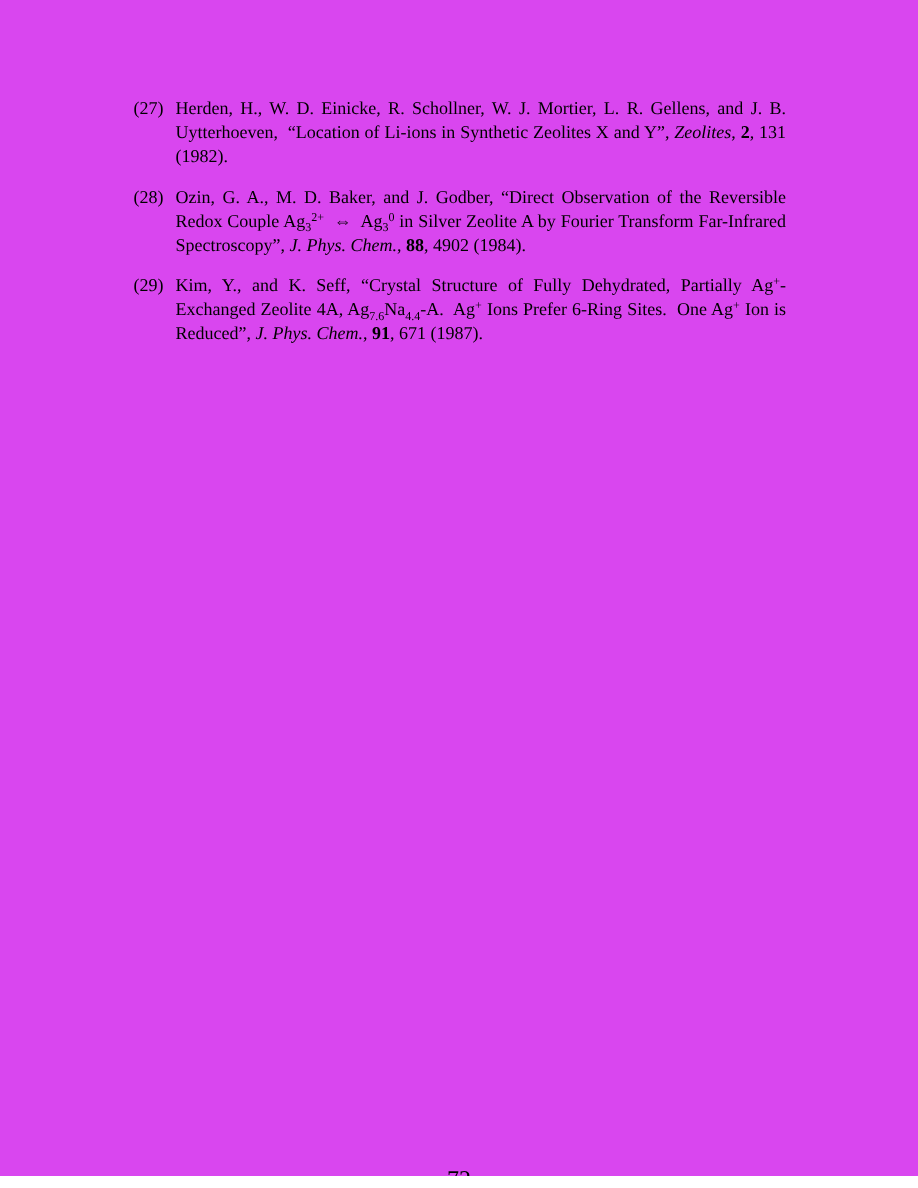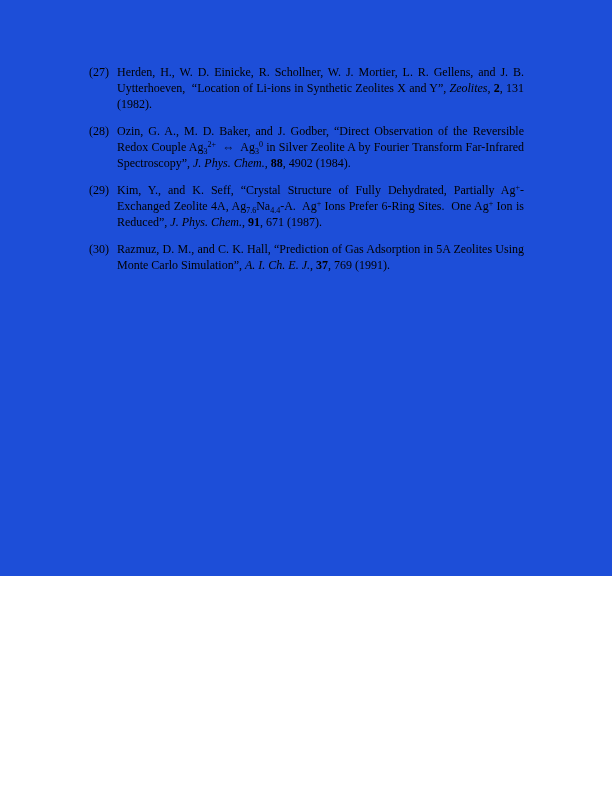--- a/index.html
+++ b/index.html
@@ -3,22 +3,22 @@
 <meta charset="utf-8">
 <style>
   html, body {
     margin: 0;
     padding: 0;
     background: #ffffff;
   }
   .page {
     position: relative;
     width: 612px;
-    height: 576px;
-    background: #1d4ed8;
+    height: 784px;
+    background: #d946ef;
     color: #000000;
     font-family: "Liberation Serif", "DejaVu Serif", serif;
     overflow: hidden;
   }
   .references {
     position: absolute;
     top: 64px;
     left: 89px;
     width: 435px;
   }
@@ -62,19 +62,18 @@
 <div class="page">
 
   <div class="references">
 
   <div class="ref"><span class="ref-label">(27)</span><span class="ref-text"><span>Herden, H., W. D. Einicke, R. Schollner, W. J. Mortier, L. R. Gellens, and J. B. Uytterhoeven,&nbsp; “Location of Li-ions in Synthetic Zeolites X and Y”, </span><i>Zeolites</i><span>, </span><b>2</b><span>, 131 (1982).</span></span></div>
 
   <div class="ref"><span class="ref-label">(28)</span><span class="ref-text"><span>Ozin, G. A., M. D. Baker, and J. Godber, “Direct Observation of the Reversible Redox Couple Ag</span><sub>3</sub><sup>2+</sup><span>&nbsp; ⇔&nbsp; Ag</span><sub>3</sub><sup>0</sup><span> in Silver Zeolite A by Fourier Transform Far-Infrared Spectroscopy”, </span><i>J. Phys. Chem.</i><span>, </span><b>88</b><span>, 4902 (1984).</span></span></div>
 
   <div class="ref"><span class="ref-label">(29)</span><span class="ref-text"><span>Kim, Y., and K. Seff, “Crystal Structure of Fully Dehydrated, Partially Ag</span><sup>+</sup><span>-Exchanged Zeolite 4A, Ag</span><sub>7.6</sub><span>Na</span><sub>4.4</sub><span>-A.&nbsp; Ag</span><sup>+</sup><span> Ions Prefer 6-Ring Sites.&nbsp; One Ag</span><sup>+</sup><span> Ion is Reduced”, </span><i>J. Phys. Chem.</i><span>, </span><b>91</b><span>, 671 (1987).</span></span></div>
 
-  <div class="ref"><span class="ref-label">(30)</span><span class="ref-text"><span>Razmuz, D. M., and C. K. Hall, “Prediction of Gas Adsorption in 5A Zeolites Using Monte Carlo Simulation”, </span><i>A. I. Ch. E. J.</i><span>, </span><b>37</b><span>, 769 (1991).</span></span></div>
 
 </div>
 
   <div class="page-number">72</div>
 
 </div>
 
 </body></html>

